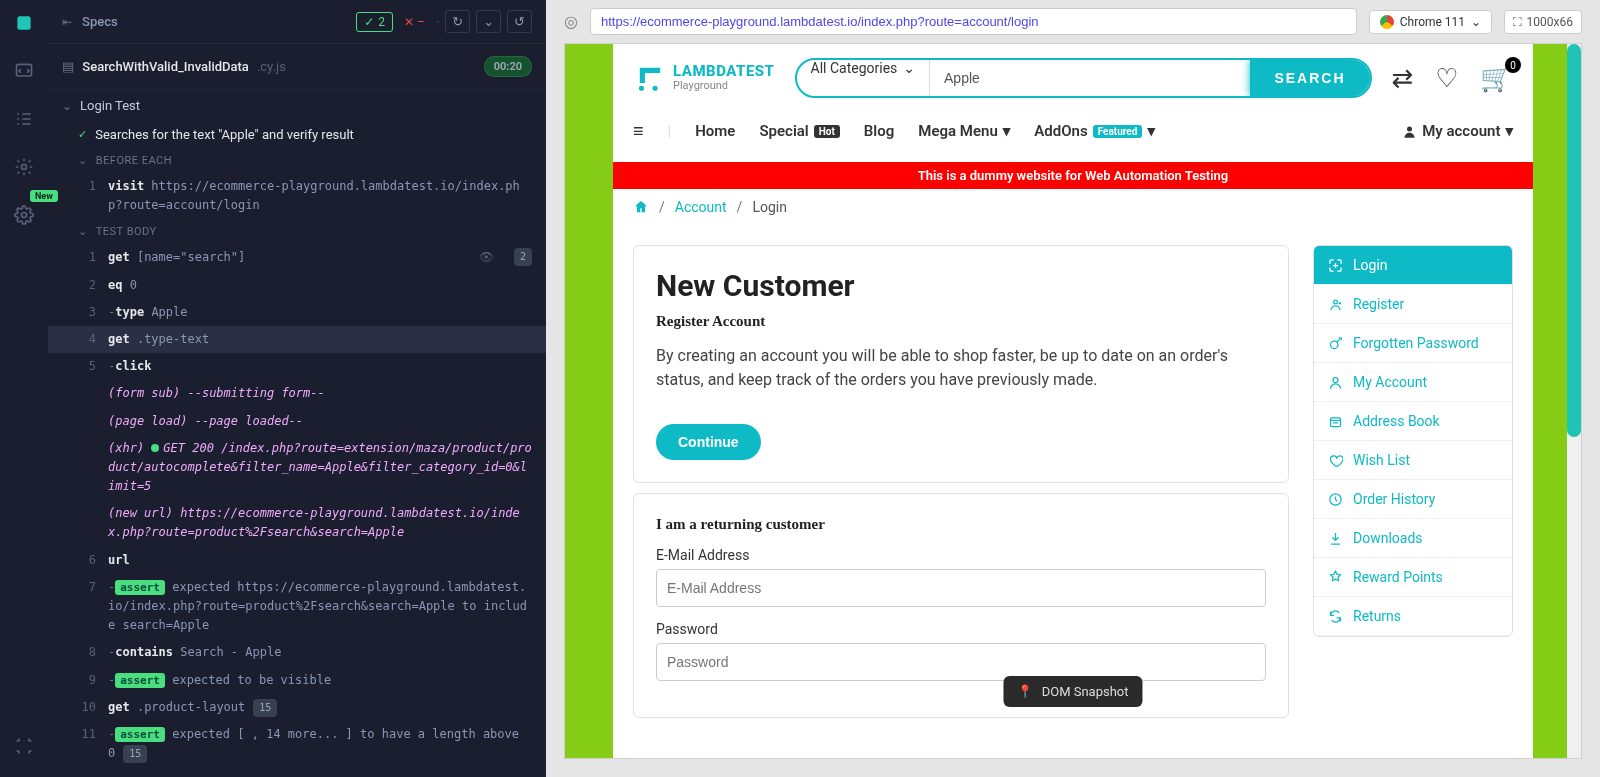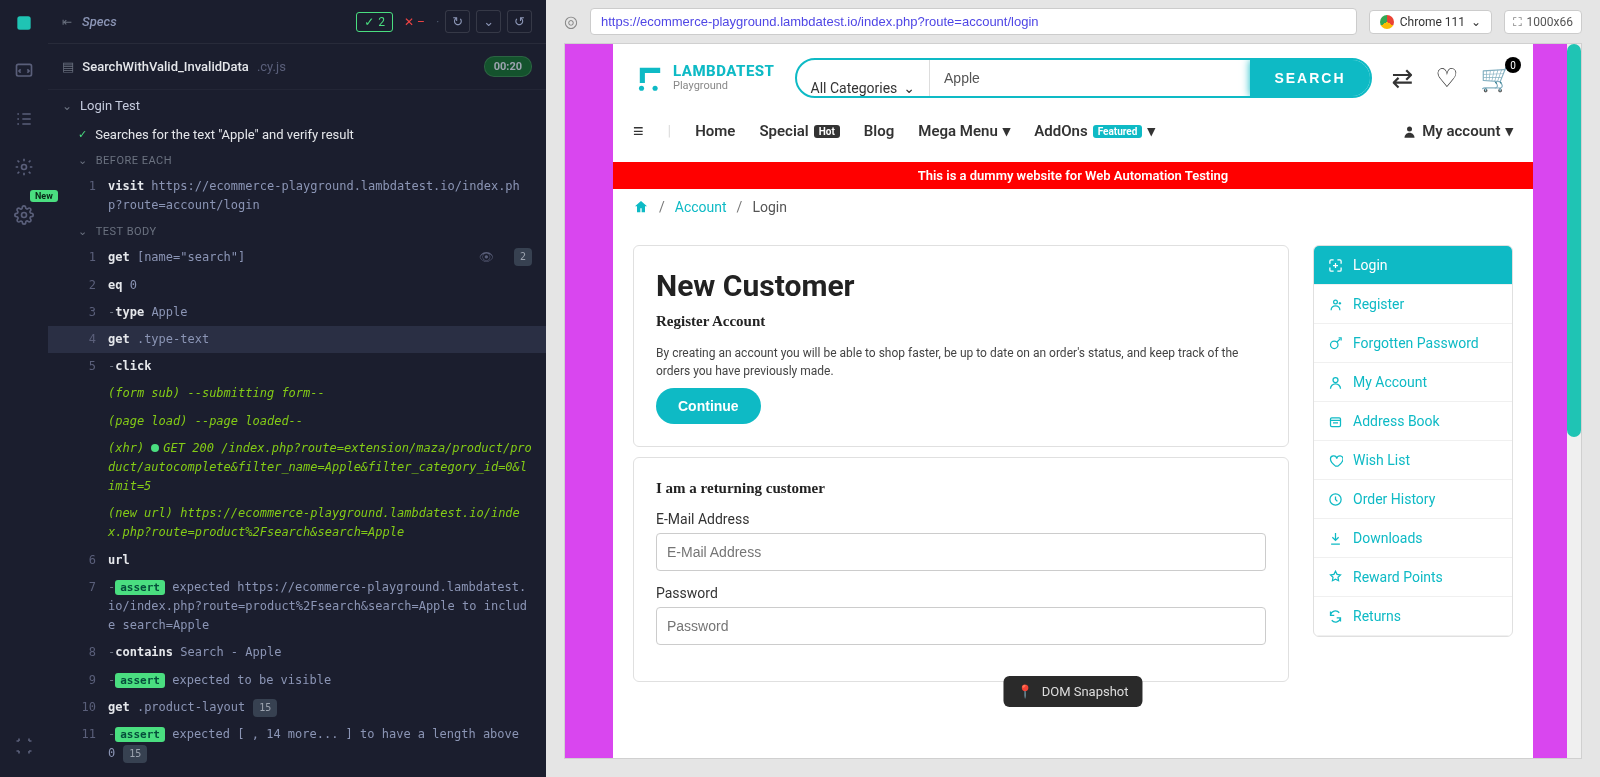--- a/index.html
+++ b/index.html
@@ -11,21 +11,21 @@
 .rail-icon { width: 22px; height: 22px; color: #5a5f7a; cursor: pointer; display: flex; align-items: center; justify-content: center; }
 .rail-icon.active { color: #8b95b5; }
 .rail-icon svg { width: 20px; height: 20px; }
 .rail-badge { position: absolute; top: 190px; left: 30px; background: #4ade80; color: #0a2818; font-size: 9px; font-weight: 700; padding: 1px 5px; border-radius: 3px; }
 .rail .bottom { margin-top: auto; margin-bottom: 20px; }
 
 
 .spec-panel { width: 498px; background: #1b1e2e; color: #c5cbdd; display: flex; flex-direction: column; font-size: 13px; }
 .spec-header { display: flex; align-items: center; padding: 10px 14px; gap: 10px; border-bottom: 1px solid rgba(255,255,255,0.06); }
 .collapse-icon { color: #6b7280; font-size: 12px; }
-.spec-title { color: #8b95b5; font-weight: 500; font-style: italic; }
+.spec-title { color: #8b95b5; font-weight: 500; }
 .spec-stats { margin-left: auto; display: flex; align-items: center; gap: 6px; }
 .stat-pass { color: #4ade80; font-size: 12px; border: 1px solid #4ade80; border-radius: 3px; padding: 2px 7px; display: flex; gap: 4px; align-items: center; }
 .stat-fail { color: #ef4444; font-size: 12px; padding: 2px 5px; display: flex; align-items: center; gap: 3px; }
 .dash { color: #4a5568; }
 .refresh-btn { color: #8b95b5; cursor: pointer; padding: 3px 6px; border: 1px solid rgba(255,255,255,0.12); border-radius: 3px; }
 .chevron-btn { color: #8b95b5; cursor: pointer; padding: 3px 6px; border: 1px solid rgba(255,255,255,0.12); border-radius: 3px; }
 
 .file-row { display: flex; align-items: center; padding: 12px 14px; gap: 8px; border-bottom: 1px solid rgba(255,255,255,0.04); }
 .file-icon { color: #6b7280; }
 .file-name { color: #e5e7eb; font-weight: 500; }
@@ -40,49 +40,49 @@
 .section-header { padding: 6px 14px 6px 30px; display: flex; align-items: center; gap: 8px; color: #6b7280; font-size: 11px; letter-spacing: 0.5px; }
 
 .cmd-list { flex: 1; overflow-y: auto; }
 .cmd-row { display: flex; align-items: flex-start; padding: 4px 14px 4px 30px; font-family: "Menlo", "Consolas", monospace; font-size: 12px; gap: 12px; line-height: 1.6; }
 .cmd-row.selected { background: #2a2f44; }
 .cmd-num { width: 18px; text-align: right; color: #5a5f7a; flex-shrink: 0; }
 .cmd-content { flex: 1; word-break: break-all; }
 .cmd-dash { color: #6b7280; }
 .cmd-verb { color: #e5e7eb; font-weight: 600; }
 .cmd-args { color: #8b95b5; }
-.cmd-meta { color: #84cc16; font-style: italic; }
+.cmd-meta { color: #f0abfc; font-style: italic; }
 .cmd-green-dot { display: inline-block; width: 8px; height: 8px; background: #4ade80; border-radius: 50%; margin-right: 4px; vertical-align: middle; }
 .assert-badge { background: #4ade80; color: #064e3b; font-weight: 700; padding: 1px 5px; border-radius: 3px; font-size: 11px; }
 .row-badge2 { display: inline-block; background: #374151; color: #9ca3af; border-radius: 4px; padding: 1px 6px; font-size: 10px; margin-left: 8px; }
 .eye-icon { color: #5a5f7a; cursor: pointer; }
 
 
 .browser-area { flex: 1; background: #e5e5e5; display: flex; flex-direction: column; position: relative; }
 .browser-bar { display: flex; align-items: center; padding: 8px 18px; gap: 12px; }
 .url-icon { color: #888; }
 .url-input { flex: 1; background: #fff; border: 1px solid #ccc; border-radius: 4px; padding: 5px 10px; color: #4f46e5; font-size: 13px; }
 .chrome-badge { background: #fff; border: 1px solid #ccc; border-radius: 4px; padding: 4px 10px; display: flex; align-items: center; gap: 6px; font-size: 12px; color: #333; }
 .dims-badge { background: #fff; border: 1px solid #ccc; border-radius: 4px; padding: 4px 8px; display: flex; align-items: center; gap: 5px; font-size: 12px; color: #555; }
 
 .chrome-ico { width: 14px; height: 14px; background: conic-gradient(from 0deg, #ea4335 0 120deg, #fbbc05 120deg 240deg, #34a853 240deg 360deg); border-radius: 50%; position: relative; }
 
-.viewport { flex: 1; background: #d946ef; margin: 0 18px 18px 18px; border: 1px solid #d0d0d0; overflow: hidden; position: relative; display: flex; justify-content: center; }
+.viewport { flex: 1; background: #84cc16; margin: 0 18px 18px 18px; border: 1px solid #d0d0d0; overflow: hidden; position: relative; display: flex; justify-content: center; }
 .site { width: 920px; background: #fff; }
 .site-scroll { position: absolute; right: 0; top: 0; width: 14px; height: 100%; background: #f0f0f0; }
 .site-scroll-thumb { width: 100%; height: 55%; background: #1fc4b4; border-radius: 7px; }
 
 .site-header { display: flex; align-items: center; padding: 14px 20px; gap: 20px; }
 .logo { display: flex; align-items: center; gap: 6px; }
 .logo-mark { width: 34px; height: 34px; position: relative; }
 .logo-mark svg { width: 100%; height: 100%; }
 .logo-text { font-weight: 800; font-size: 15px; color: #0ebac5; letter-spacing: 0.5px; line-height: 1; }
 .logo-sub { font-size: 11px; color: #888; }
 .search-bar { flex: 1; display: flex; align-items: center; border: 2px solid #0ebac5; border-radius: 22px; height: 40px; overflow: hidden; }
-.search-cat { padding: 0 14px; color: #333; font-size: 14px; display: flex; align-items: flex-end; gap: 6px; border-right: 1px solid #ddd; height: 100%; }
+.search-cat { padding: 0 14px; color: #333; font-size: 14px; display: flex; align-items: flex-start; gap: 6px; border-right: 1px solid #ddd; height: 100%; }
 .search-input { flex: 1; border: none; padding: 0 14px; font-size: 14px; outline: none; color: #555; }
 .search-btn { background: #0ebac5; color: #fff; border: none; padding: 0 24px; height: 100%; font-weight: 700; font-size: 14px; letter-spacing: 2px; cursor: pointer; box-shadow: 0 0 8px #0ebac5; }
 .hdr-icons { display: flex; gap: 22px; align-items: center; }
 .hdr-icon { font-size: 26px; color: #333; position: relative; }
 .cart-badge { position: absolute; top: -6px; right: -8px; background: #000; color: #fff; border-radius: 50%; width: 16px; height: 16px; font-size: 10px; display: flex; align-items: center; justify-content: center; }
 
 .site-nav { display: flex; align-items: center; padding: 8px 20px; gap: 24px; font-size: 15px; }
 .nav-burger { font-size: 18px; color: #333; }
 .nav-item { color: #333; font-weight: 600; display: flex; gap: 5px; align-items: center; }
 .nav-badge-hot { background: #333; color: #fff; font-size: 10px; padding: 1px 5px; border-radius: 3px; font-weight: 700; }
@@ -94,21 +94,21 @@
 .breadcrumb a { color: #0ebac5; text-decoration: none; }
 .breadcrumb .sep { color: #777; }
 .breadcrumb .cur { color: #555; }
 .breadcrumb svg { width: 16px; height: 16px; color: #0ebac5; }
 
 .content { display: flex; gap: 24px; padding: 20px; }
 .main-col { flex: 1; display: flex; flex-direction: column; gap: 10px; }
 .card { border: 1px solid #e0e0e0; border-radius: 6px; padding: 22px; }
 .card h2 { font-size: 30px; color: #222; margin-bottom: 10px; font-weight: 700; }
 .card h4 { font-size: 15px; color: #222; margin-bottom: 14px; font-weight: 700; font-family: Liberation Serif, serif; }
-.card p { color: #444; font-size: 12px; margin-bottom: 8px; line-height: 1.5; }
+.card p { color: #444; font-size: 16px; margin-bottom: 32px; line-height: 1.5; }
 .btn-continue { background: #0ebac5; color: #fff; border: none; border-radius: 22px; padding: 10px 22px; font-size: 14px; font-weight: 600; cursor: pointer; }
 .form-group { margin-bottom: 14px; }
 .form-group label { display: block; color: #333; font-size: 14px; margin-bottom: 6px; }
 .form-group input { width: 100%; border: 1px solid #ccc; border-radius: 4px; padding: 10px; font-size: 14px; }
 
 .sidebar { width: 200px; border: 1px solid #e0e0e0; border-radius: 6px; overflow: hidden; align-self: flex-start; }
 .sidebar-item { display: flex; align-items: center; gap: 10px; padding: 11px 14px; font-size: 14px; color: #0ebac5; cursor: pointer; border-bottom: 1px solid #f0f0f0; }
 .sidebar-item.active { background: #0ebac5; color: #fff; }
 .sidebar-item svg { width: 15px; height: 15px; flex-shrink: 0; }
 

